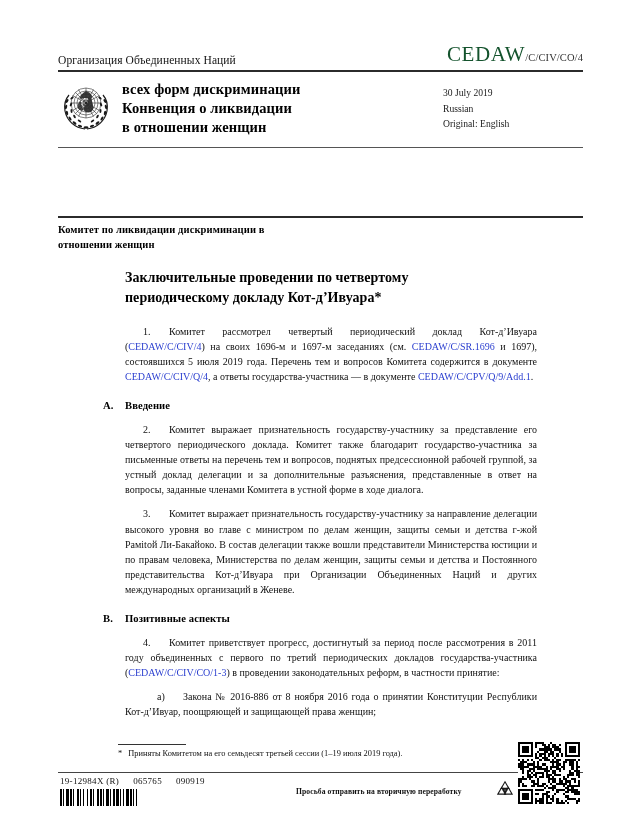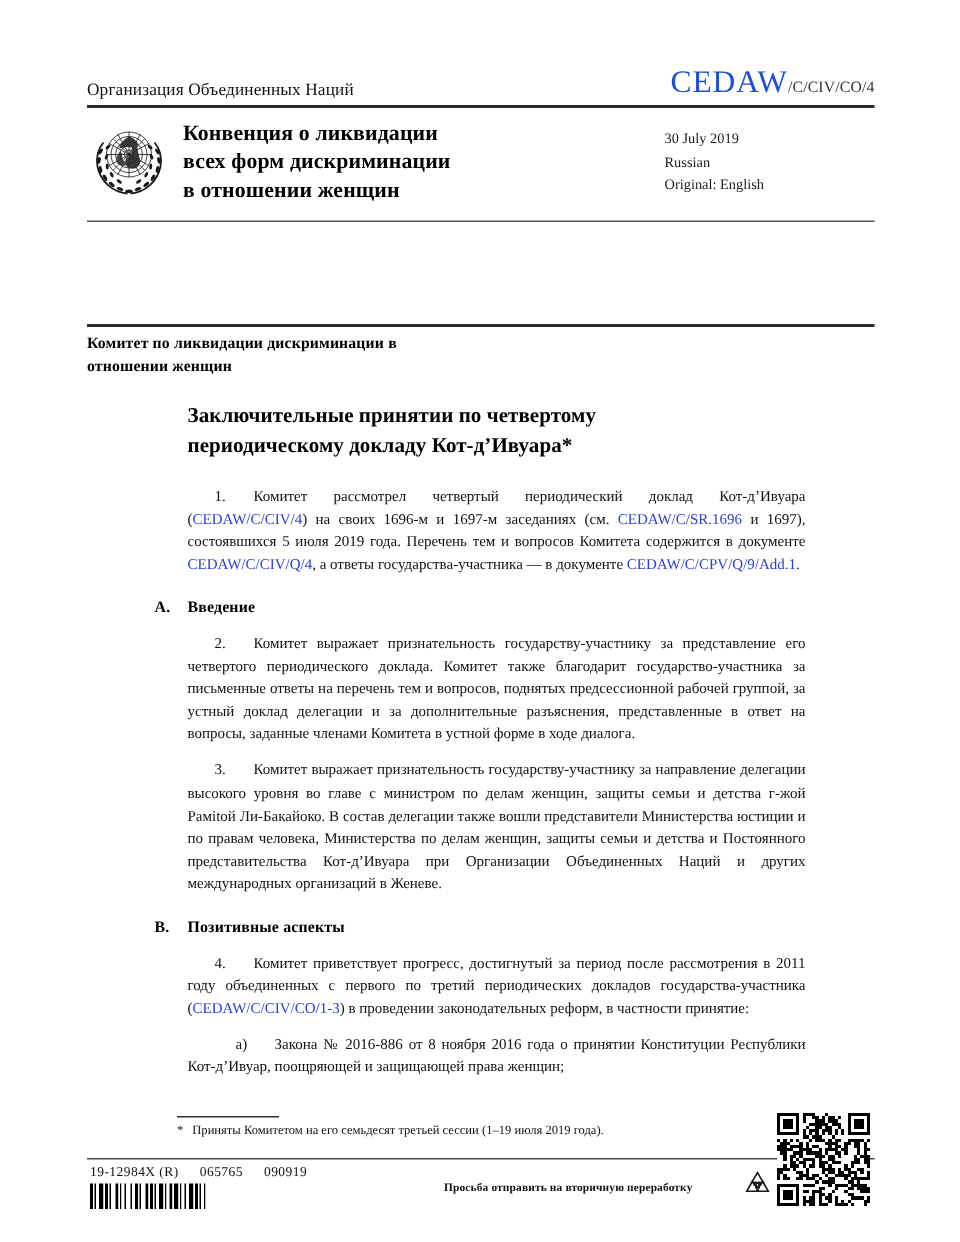--- a/index.html
+++ b/index.html
@@ -42,21 +42,21 @@
     color: #111;
     line-height: 1.1;
   }
   .symbol-line {
     text-align: right;
     white-space: nowrap;
   }
   .symbol-main {
     font-size: 21px;
     letter-spacing: 0.6px;
-    color: #1d4ed8;
+    color: #14532d;
   }
   .symbol-sub {
     font-size: 10.5px;
     letter-spacing: 0.1px;
     color: #333;
     vertical-align: baseline;
     margin-top: 32px;
   }
   .rule-thick {
     border-bottom: 2.2px solid #2b2b2b;
@@ -308,22 +308,22 @@
             <ellipse cx="86" cy="47" rx="4" ry="2" transform="rotate(65 86 47)"></ellipse>
             <ellipse cx="85" cy="60" rx="4" ry="2" transform="rotate(95 85 60)"></ellipse>
             <ellipse cx="79" cy="71" rx="4" ry="2" transform="rotate(118 79 71)"></ellipse>
             <ellipse cx="69" cy="80" rx="4" ry="2" transform="rotate(145 69 80)"></ellipse>
             <ellipse cx="56" cy="93" rx="5" ry="2.4"></ellipse>
           </g>
         </svg>
       </div>
 
       <div class="conv-title">
+        <div>всех форм дискриминации</div>
         <div>Конвенция о ликвидации</div>
-        <div>всех форм дискриминации</div>
         <div>в отношении женщин</div>
       </div>
 
       <div class="distr-block">
         <div>30 July 2019</div>
         <div>Russian</div>
         <div>Original: English</div>
       </div>
 
     </div>
@@ -332,21 +332,21 @@
   </div>
 
   <div class="rule-committee"></div>
   <div class="committee-name">
     <div>Комитет по ликвидации дискриминации в</div>
     <div>отношении женщин</div>
   </div>
 
   <div class="content">
     <div class="doc-title">
-      <div>Заключительные принятии по четвертому</div>
+      <div>Заключительные проведении по четвертому</div>
       <div>периодическому докладу Кот-д’Ивуара*</div>
     </div>
     <div id="body-slot">
         <div class="para"><span class="num">1.</span><span>Комитет рассмотрел четвертый периодический доклад Кот-д’Ивуара (</span><span class="ref">CEDAW/C/CIV/4</span><span>) на своих 1696-м и 1697-м заседаниях (см. </span><span class="ref">CEDAW/C/SR.1696</span><span> и 1697), состоявшихся 5 июля 2019 года. Перечень тем и вопросов Комитета содержится в документе </span><span class="ref">CEDAW/C/CIV/Q/4</span><span>, а ответы государства-участника — в документе </span><span class="ref">CEDAW/C/CPV/Q/9/Add.1</span><span>.</span></div>
         <div class="sec-head"><span class="letter">A.</span><span>Введение</span></div>
         <div class="para"><span class="num">2.</span><span>Комитет выражает признательность государству-участнику за представление его четвертого периодического доклада. Комитет также благодарит государство-участника за письменные ответы на перечень тем и вопросов, поднятых предсессионной рабочей группой, за устный доклад делегации и за дополнительные разъяснения, представленные в ответ на вопросы, заданные членами Комитета в устной форме в ходе диалога.</span></div>
         <div class="para"><span class="num">3.</span><span>Комитет выражает признательность государству-участнику за направление делегации высокого уровня во главе с министром по делам женщин, защиты семьи и детства г-жой Рамitoй Ли-Бакайоко. В состав делегации также вошли представители Министерства юстиции и по правам человека, Министерства по делам женщин, защиты семьи и детства и Постоянного представительства Кот-д’Ивуара при Организации Объединенных Наций и других международных организаций в Женеве.</span></div>
         <div class="sec-head"><span class="letter">B.</span><span>Позитивные аспекты</span></div>
         <div class="para"><span class="num">4.</span><span>Комитет приветствует прогресс, достигнутый за период после рассмотрения в 2011 году объединенных с первого по третий периодических докладов государства-участника (</span><span class="ref">CEDAW/C/CIV/CO/1-3</span><span>) в проведении законодательных реформ, в частности принятие:</span></div>
         <div class="para sub"><span class="num">a)</span><span>Закона № 2016-886 от 8 ноября 2016 года о принятии Конституции Республики Кот-д’Ивуар, поощряющей и защищающей права женщин;</span></div>

